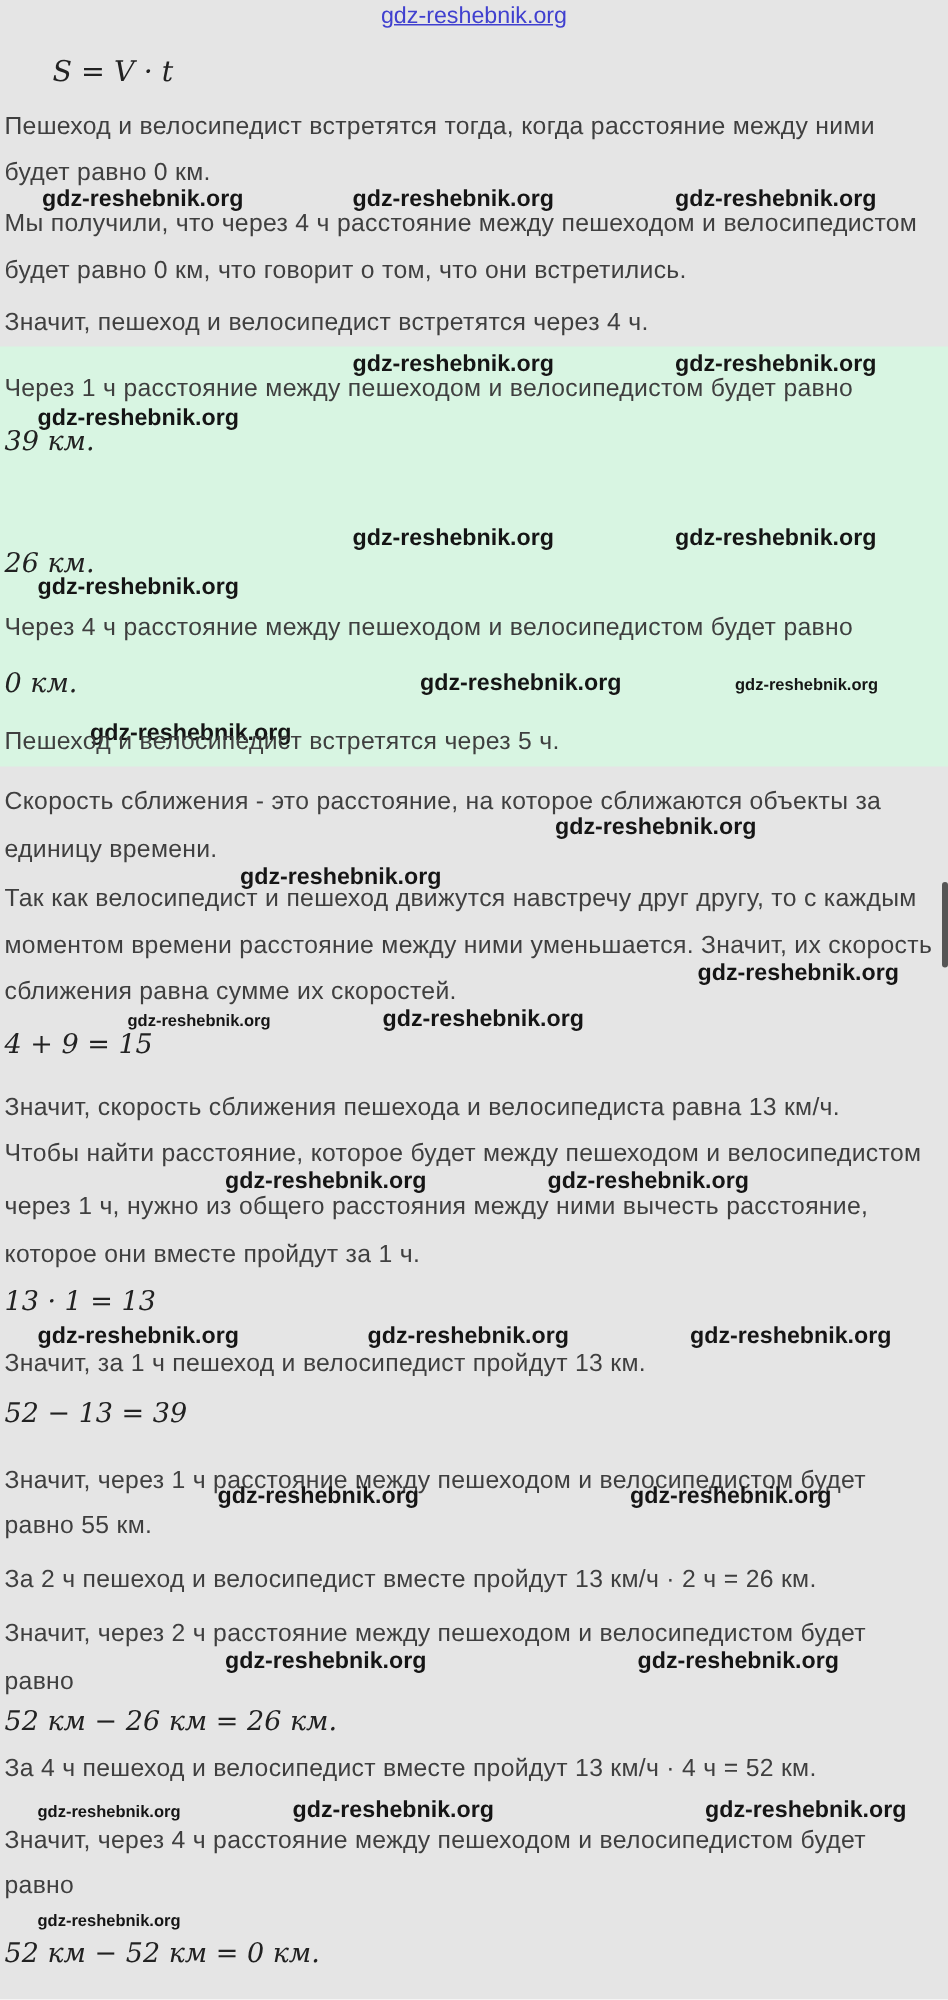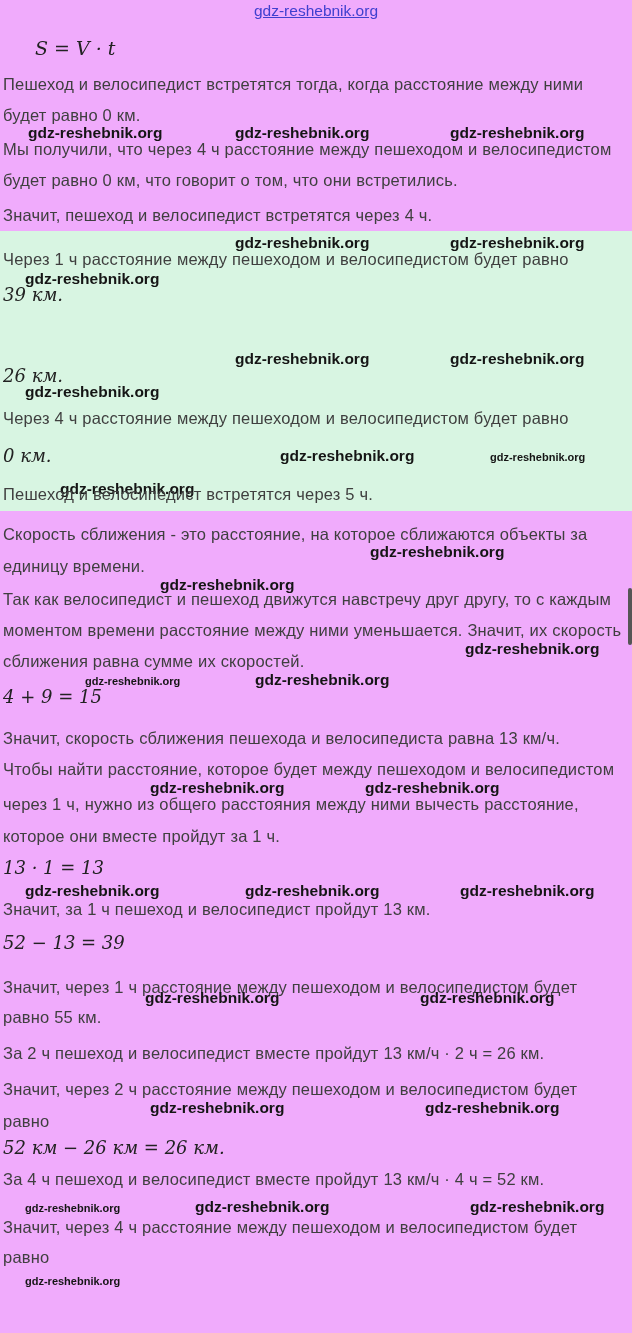--- a/index.html
+++ b/index.html
@@ -1,21 +1,21 @@
 <!DOCTYPE html>
 <html><head>
 <meta charset="utf-8">
 <style>
   html,body { margin:0; padding:0; background:#ffffff; }
   .page {
     position:relative;
     width:632px;
     height:1333px;
     overflow:hidden;
-    background:#f0abfc;
+    background:#e5e5e5;
     font-family:"Liberation Sans", sans-serif;
   }
   .green-block {
     position:absolute;
     left:0; top:231px;
     width:632px; height:280px;
     background:#d8f5e2;
   }
   .top-link-wrap {
     position:absolute;
@@ -162,16 +162,17 @@
 
   <span class="wm wm-sm" style="top:1202px;left:25px">gdz-reshebnik.org</span>
   <span class="wm" style="top:1198px;left:195px">gdz-reshebnik.org</span>
   <span class="wm" style="top:1198px;left:470px">gdz-reshebnik.org</span>
 
   <div class="t" style="top:1218px">Значит, через 4 ч расстояние между пешеходом и велосипедистом будет</div>
   <div class="t" style="top:1248px">равно</div>
 
   <span class="wm wm-sm" style="top:1275px;left:25px">gdz-reshebnik.org</span>
 
+  <div class="f" style="top:1293px">52 км − 52 км = 0 км.</div>
 
   <div class="scrollbar-thumb"></div>
 
 </div>
 
 </body></html>

